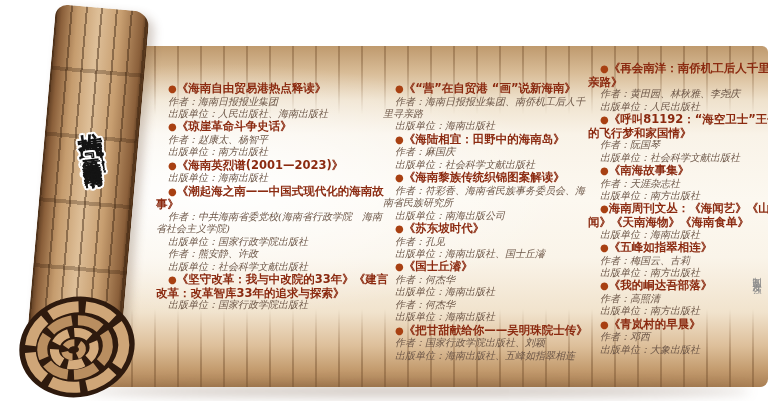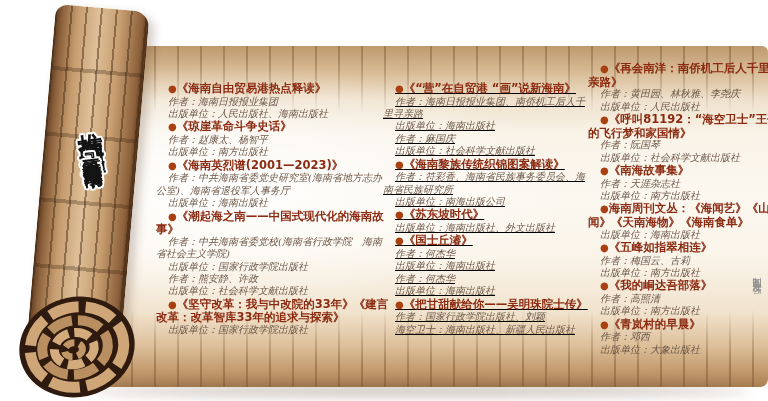--- a/index.html
+++ b/index.html
@@ -59,21 +59,21 @@
   .title-main{
     display:inline-block;font-size:25px;letter-spacing:4px;margin-top:78px;margin-left:4px;
   }
   .title-season{
     display:inline-block;font-size:19px;letter-spacing:1px;
   }
   
   .columns{position:absolute;inset:0;}
   .book-column{position:absolute;top:82px;margin-left:26px;}
   .book-column:nth-child(1){left:130px;width:233px;}
-  .book-column:nth-child(2){left:357px;width:208px;text-decoration:underline;}
+  .book-column:nth-child(2){left:357px;width:208px;}
   .book-column:nth-child(3){left:562px;top:62px;width:202px;}
   .book-title{
     font-size:11.5px;line-height:12.6px;font-weight:bold;color:#8b2a10;
     text-indent:12px;letter-spacing:0;
   }
   .book-title .bullet{color:#a84012;font-size:10px;}
   .book-meta{
     font-size:10px;line-height:12.4px;color:#6d5748;
     text-indent:12px;font-family:"DejaVu Serif",serif;font-style:italic;
   }
@@ -114,49 +114,50 @@
 
   <div class="columns" id="columns">
       <div class="book-column">
         <div class="book-title"><span class="bullet">●</span>《海南自由贸易港热点释读》</div>
         <div class="book-meta">作者：海南日报报业集团</div>
         <div class="book-meta">出版单位：人民出版社、海南出版社</div>
         <div class="book-title"><span class="bullet">●</span>《琼崖革命斗争史话》</div>
         <div class="book-meta">作者：赵康太、杨智平</div>
         <div class="book-meta">出版单位：南方出版社</div>
         <div class="book-title"><span class="bullet">●</span>《海南英烈谱(2001—2023)》</div>
-        <div class="book-meta">作者：中共海南省委党史研究室(海南省地方志办公室)、海南省退役军人事务厅</div>
         <div class="book-meta">出版单位：海南出版社</div>
         <div class="book-title"><span class="bullet">●</span>《潮起海之南——中国式现代化的海南故事》</div>
         <div class="book-meta">作者：中共海南省委党校(海南省行政学院　海南省社会主义学院)</div>
         <div class="book-meta">出版单位：国家行政学院出版社</div>
         <div class="book-meta">作者：熊安静、许政</div>
         <div class="book-meta">出版单位：社会科学文献出版社</div>
         <div class="book-title"><span class="bullet">●</span>《坚守改革：我与中改院的33年》《建言改革：改革智库33年的追求与探索》</div>
         <div class="book-meta">出版单位：国家行政学院出版社</div>
       </div>
       <div class="book-column">
         <div class="book-title"><span class="bullet">●</span>《“营”在自贸港 “画”说新海南》</div>
         <div class="book-meta">作者：海南日报报业集团、南侨机工后人千里寻亲路</div>
         <div class="book-meta">出版单位：海南出版社</div>
+        <div class="book-title"><span class="bullet">●</span>《海陆相宜：田野中的海南岛》</div>
         <div class="book-meta">作者：麻国庆</div>
         <div class="book-meta">出版单位：社会科学文献出版社</div>
         <div class="book-title"><span class="bullet">●</span>《海南黎族传统织锦图案解读》</div>
         <div class="book-meta">作者：符彩香、海南省民族事务委员会、海南省民族研究所</div>
         <div class="book-meta">出版单位：南海出版公司</div>
         <div class="book-title"><span class="bullet">●</span>《苏东坡时代》</div>
-        <div class="book-meta">出版单位：海南出版社、外文出版社</div>
+        <div class="book-meta">作者：孔见</div>
+        <div class="book-meta">出版单位：海南出版社、国士丘濬</div>
         <div class="book-title"><span class="bullet">●</span>《国士丘濬》</div>
         <div class="book-meta">作者：何杰华</div>
         <div class="book-meta">出版单位：海南出版社</div>
         <div class="book-meta">作者：何杰华</div>
         <div class="book-meta">出版单位：海南出版社</div>
         <div class="book-title"><span class="bullet">●</span>《把甘甜献给你——吴明珠院士传》</div>
         <div class="book-meta">作者：国家行政学院出版社、刘颖</div>
-        <div class="book-meta">海空卫士：海南出版社、新疆人民出版社</div>
+        <div class="book-meta">出版单位：海南出版社、五峰如指翠相连</div>
       </div>
       <div class="book-column">
         <div class="book-title"><span class="bullet">●</span>《再会南洋：南侨机工后人千里寻亲路》</div>
         <div class="book-meta">作者：黄田园、林秋雅、李尧庆</div>
         <div class="book-meta">出版单位：人民出版社</div>
         <div class="book-title"><span class="bullet">●</span>《呼叫81192：“海空卫士”王伟的飞行梦和家国情》</div>
         <div class="book-meta">作者：阮国琴</div>
         <div class="book-meta">出版单位：社会科学文献出版社</div>
         <div class="book-title"><span class="bullet">●</span>《南海故事集》</div>
         <div class="book-meta">作者：天涯杂志社</div>

